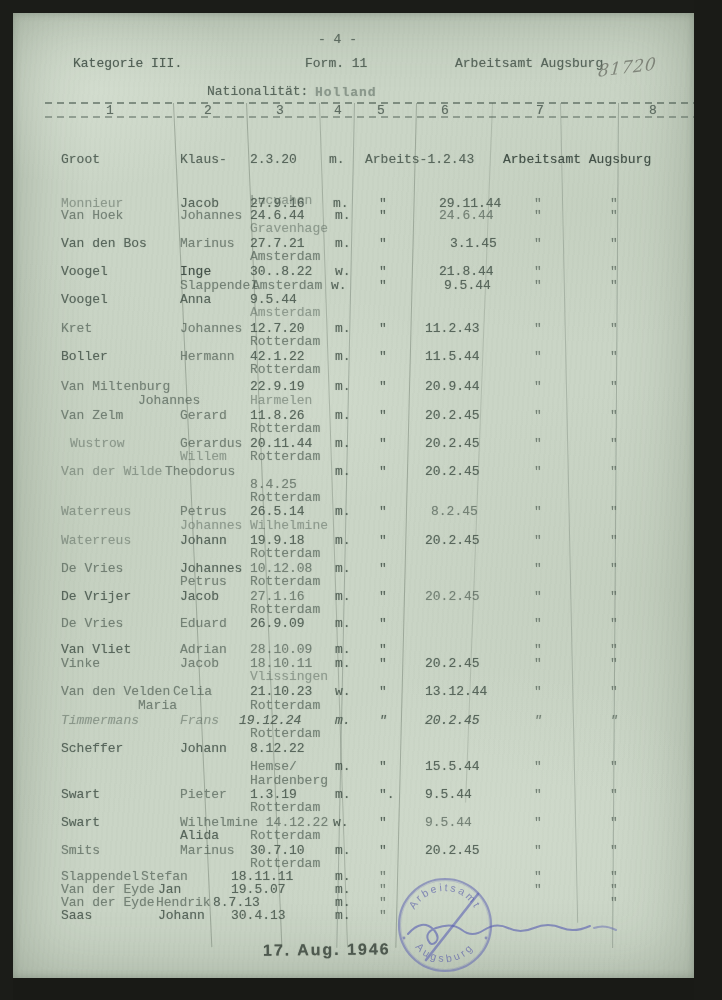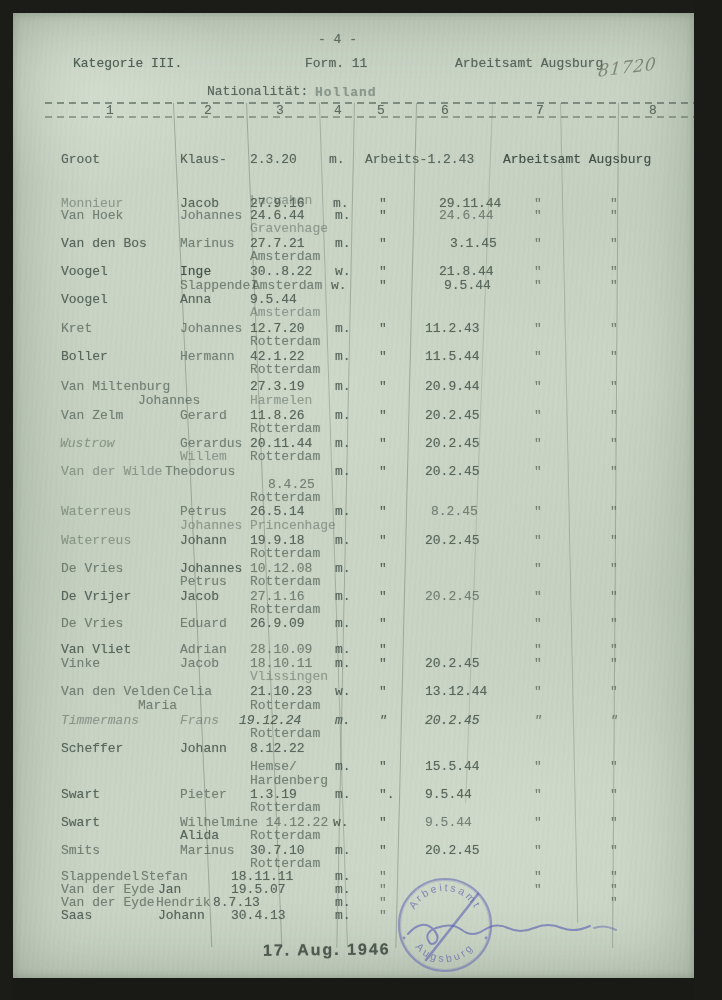--- a/index.html
+++ b/index.html
@@ -181,21 +181,21 @@
           <span class="seg" style="left: 366px;">"</span>
           <span class="seg" style="left: 412px;">11.5.44</span>
           <span class="seg m" style="left: 521px;">"</span>
           <span class="seg m" style="left: 597px;">"</span>
         </div>
         <div class="tl" style="top: 350px;">
           <span class="seg m" style="left: 237px;">Rotterdam</span>
         </div>
         <div class="tl" style="top: 367px;">
           <span class="seg m" style="left: 48px;">Van Miltenburg</span>
-          <span class="seg" style="left: 237px;">27.3.19</span>
+          <span class="seg" style="left: 237px;">22.9.19</span>
           <span class="seg" style="left: 322px;">m.</span>
           <span class="seg" style="left: 366px;">"</span>
           <span class="seg" style="left: 412px;">20.9.44</span>
           <span class="seg m" style="left: 521px;">"</span>
           <span class="seg m" style="left: 597px;">"</span>
         </div>
         <div class="tl" style="top: 381px;">
           <span class="seg m" style="left: 125px;">Johannes</span>
           <span class="seg f" style="left: 237px;">Harmelen</span>
         </div>
@@ -206,21 +206,21 @@
           <span class="seg" style="left: 322px;">m.</span>
           <span class="seg" style="left: 366px;">"</span>
           <span class="seg" style="left: 412px;">20.2.45</span>
           <span class="seg m" style="left: 521px;">"</span>
           <span class="seg m" style="left: 597px;">"</span>
         </div>
         <div class="tl" style="top: 409px;">
           <span class="seg m" style="left: 237px;">Rotterdam</span>
         </div>
         <div class="tl" style="top: 424px;">
-          <span class="seg f" style="left: 47px; font-style: italic;">Wustrow</span>
+          <span class="seg f" style="left: 57px;">Wustrow</span>
           <span class="seg m" style="left: 167px;">Gerardus</span>
           <span class="seg" style="left: 237px;">20.11.44</span>
           <span class="seg" style="left: 322px;">m.</span>
           <span class="seg" style="left: 366px;">"</span>
           <span class="seg" style="left: 412px;">20.2.45</span>
           <span class="seg m" style="left: 521px;">"</span>
           <span class="seg m" style="left: 597px;">"</span>
         </div>
         <div class="tl" style="top: 437px;">
           <span class="seg f" style="left: 167px;">Willem</span>
@@ -229,38 +229,38 @@
         <div class="tl" style="top: 452px;">
           <span class="seg f" style="left: 48px;">Van der Wilde</span>
           <span class="seg m" style="left: 152px;">Theodorus</span>
           <span class="seg" style="left: 322px;">m.</span>
           <span class="seg" style="left: 366px;">"</span>
           <span class="seg" style="left: 412px;">20.2.45</span>
           <span class="seg m" style="left: 521px;">"</span>
           <span class="seg m" style="left: 597px;">"</span>
         </div>
         <div class="tl" style="top: 465px;">
-          <span class="seg m" style="left: 255px;">8.4.25</span>
+          <span class="seg m" style="left: 237px;">8.4.25</span>
         </div>
         <div class="tl" style="top: 478px;">
           <span class="seg m" style="left: 237px;">Rotterdam</span>
         </div>
         <div class="tl" style="top: 492px;">
           <span class="seg f" style="left: 48px;">Waterreus</span>
           <span class="seg m" style="left: 167px;">Petrus</span>
           <span class="seg" style="left: 237px;">26.5.14</span>
           <span class="seg" style="left: 322px;">m.</span>
           <span class="seg" style="left: 366px;">"</span>
           <span class="seg m" style="left: 418px;">8.2.45</span>
           <span class="seg m" style="left: 521px;">"</span>
           <span class="seg m" style="left: 597px;">"</span>
         </div>
         <div class="tl" style="top: 506px;">
           <span class="seg f" style="left: 167px;">Johannes</span>
-          <span class="seg f" style="left: 237px;">Princenhage</span>
+          <span class="seg f" style="left: 237px;">Wilhelmine</span>
         </div>
         <div class="tl" style="top: 521px;">
           <span class="seg f" style="left: 48px;">Waterreus</span>
           <span class="seg" style="left: 167px;">Johann</span>
           <span class="seg" style="left: 237px;">19.9.18</span>
           <span class="seg" style="left: 322px;">m.</span>
           <span class="seg" style="left: 366px;">"</span>
           <span class="seg" style="left: 412px;">20.2.45</span>
           <span class="seg m" style="left: 521px;">"</span>
           <span class="seg m" style="left: 597px;">"</span>

